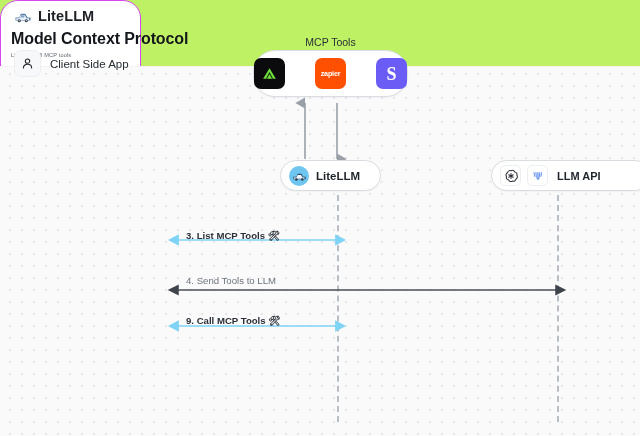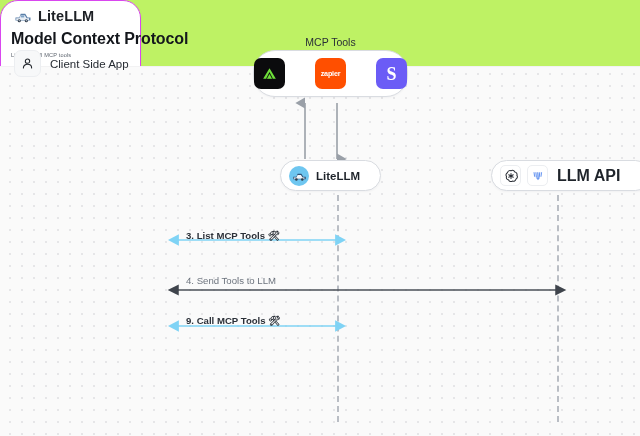--- a/index.html
+++ b/index.html
@@ -91,21 +91,21 @@
   
   .llmapi-node {
     left: 491px; top: 160px; width: 160px; height: 31px;
     border-radius: 16px; padding-left: 8px; gap: 6px;
   }
   .api-chip {
     width: 21px; height: 21px; border-radius: 5px;
     display: flex; align-items: center; justify-content: center;
     flex: 0 0 auto; background: #ffffff; border: 1px solid #eceef1;
   }
-  .llmapi-text { font-size: 16px; font-weight: 600; color: #1f242b; margin-left: 3px; }
+  .llmapi-text { font-size: 11px; font-weight: 600; color: #1f242b; margin-left: 3px; }
 
   
   .client-node {
     left: 33px; top: 221px; width: 141px; height: 129px;
     background: #ffffff; border: 1px solid #d946ef; border-radius: 18px;
     box-shadow: 0 1px 3px rgba(16,24,40,.05);
   }
   .client-inner {
     position: absolute; left: 14px; top: 50px;
     display: flex; align-items: center; gap: 9px;

